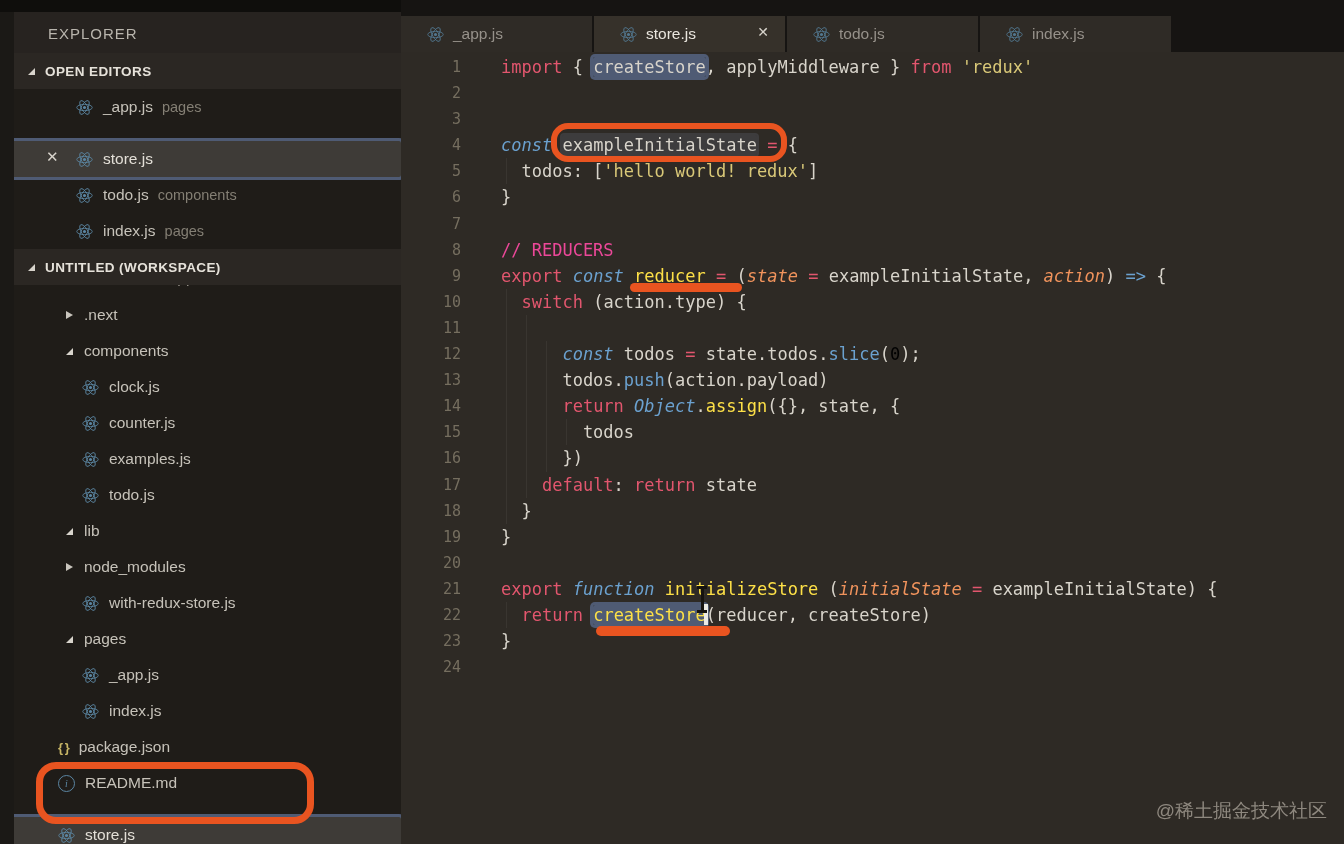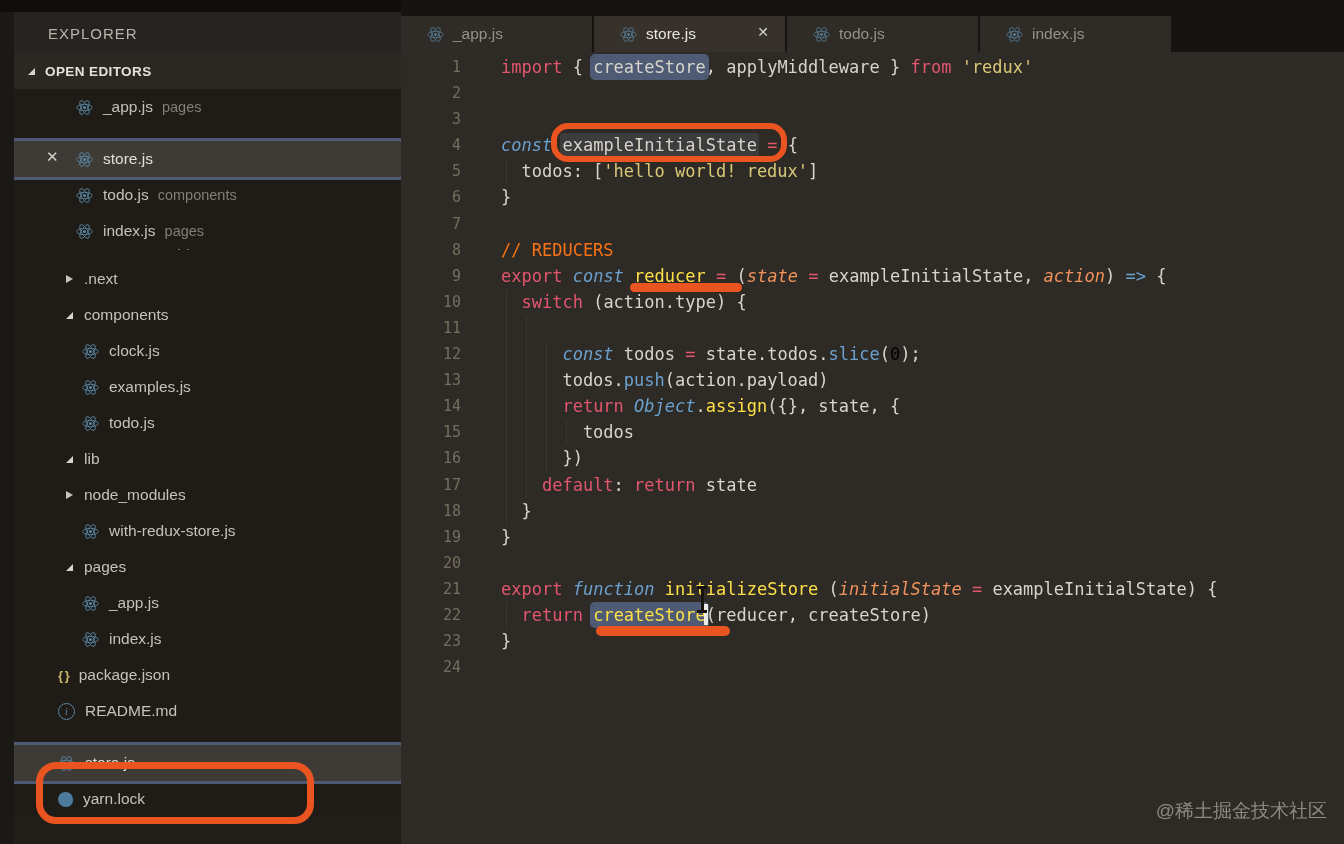--- a/index.html
+++ b/index.html
@@ -45,21 +45,21 @@
 
   .code{position:absolute;left:0;top:52px;right:0;bottom:0;padding-top:2px;
         font-family:"DejaVu Sans Mono","Liberation Mono",monospace;font-size:17px;}
   .cl{position:relative;display:flex;height:26.1px;line-height:26.1px;}
   .ln{width:60px;flex:none;text-align:right;color:#756e5f;font-size:15px;}
   .lt{padding-left:40px;white-space:pre;}
   .guide{position:absolute;top:0;bottom:0;width:1px;background:rgba(255,255,255,.055);}
 
   .tk-p{color:#d8d4cb}.tk-k{color:#e2566e}.tk-ki{color:#6ba1cf;font-style:italic}
   .tk-f{color:#fde047}.tk-fb{color:#6ba1cf}.tk-o{color:#f0935c;font-style:italic}
-  .tk-s{color:#d9c878}.tk-c{color:#f97316}
+  .tk-s{color:#d9c878}.tk-c{color:#ec4899}
   .sel{background:#4f5b74;border-radius:2px;box-shadow:0 0 0 3px #4f5b74;margin-top:16px;}
   .occ{background:rgba(125,135,160,.20);border-radius:2px;box-shadow:0 0 0 2px rgba(125,135,160,.20);}
   .caret{display:inline-block;width:3.5px;height:21px;background:#eceae4;vertical-align:-4px;margin:0 -1.75px;position:relative;z-index:3;}
 
   
   .ann{position:absolute;z-index:9;pointer-events:none;}
   .ann-box{border:6px solid var(--accent);border-radius:17px;}
   .ann-line{background:var(--accent);border-radius:5px;}
   #ann-store-box{left:36px;top:762px;width:264px;height:48px;border-width:7px;border-radius:20px;}
   #ann-state-box{left:551px;top:123px;width:224px;height:27px;}
@@ -140,20 +140,24 @@
                 <ellipse rx="10" ry="4.1" transform="rotate(60)"></ellipse>
                 <ellipse rx="10" ry="4.1" transform="rotate(120)"></ellipse>
               </g>
             </svg>
           </span>
           <span>index.js</span>
           <span class="badge">pages</span>
         </div>
       </div>
 
+    <div class="sb-header">
+      <span class="twisty twisty-exp"></span>
+      <span>UNTITLED (WORKSPACE)</span>
+    </div>
     <div class="clipped-row">
       <span>with-redux-app</span>
     </div>
     <div class="sb-list" id="tree">
         <div class="sb-row" style="padding-left: 66px;">
           <span class="twisty twisty-col" style="margin-right:11px"></span>
           <span>.next</span>
         </div>
         <div class="sb-row" style="padding-left: 66px;">
           <span class="twisty twisty-exp" style="margin-right:11px"></span>
@@ -164,20 +168,33 @@
             <svg width="17" height="17" viewBox="-11 -11 22 22">
               <circle r="2" fill="#5b86a3"></circle>
               <g stroke="#5b86a3" fill="none" stroke-width="1.1">
                 <ellipse rx="10" ry="4.1"></ellipse>
                 <ellipse rx="10" ry="4.1" transform="rotate(60)"></ellipse>
                 <ellipse rx="10" ry="4.1" transform="rotate(120)"></ellipse>
               </g>
             </svg>
           </span>
           <span>clock.js</span>
+        </div>
+        <div class="sb-row" style="padding-left: 82px;">
+          <span class="fic">
+            <svg width="17" height="17" viewBox="-11 -11 22 22">
+              <circle r="2" fill="#5b86a3"></circle>
+              <g stroke="#5b86a3" fill="none" stroke-width="1.1">
+                <ellipse rx="10" ry="4.1"></ellipse>
+                <ellipse rx="10" ry="4.1" transform="rotate(60)"></ellipse>
+                <ellipse rx="10" ry="4.1" transform="rotate(120)"></ellipse>
+              </g>
+            </svg>
+          </span>
+          <span>counter.js</span>
         </div>
         <div class="sb-row" style="padding-left: 82px; text-align: center;">
           <span class="fic">
             <svg width="17" height="17" viewBox="-11 -11 22 22">
               <circle r="2" fill="#5b86a3"></circle>
               <g stroke="#5b86a3" fill="none" stroke-width="1.1">
                 <ellipse rx="10" ry="4.1"></ellipse>
                 <ellipse rx="10" ry="4.1" transform="rotate(60)"></ellipse>
                 <ellipse rx="10" ry="4.1" transform="rotate(120)"></ellipse>
               </g>

